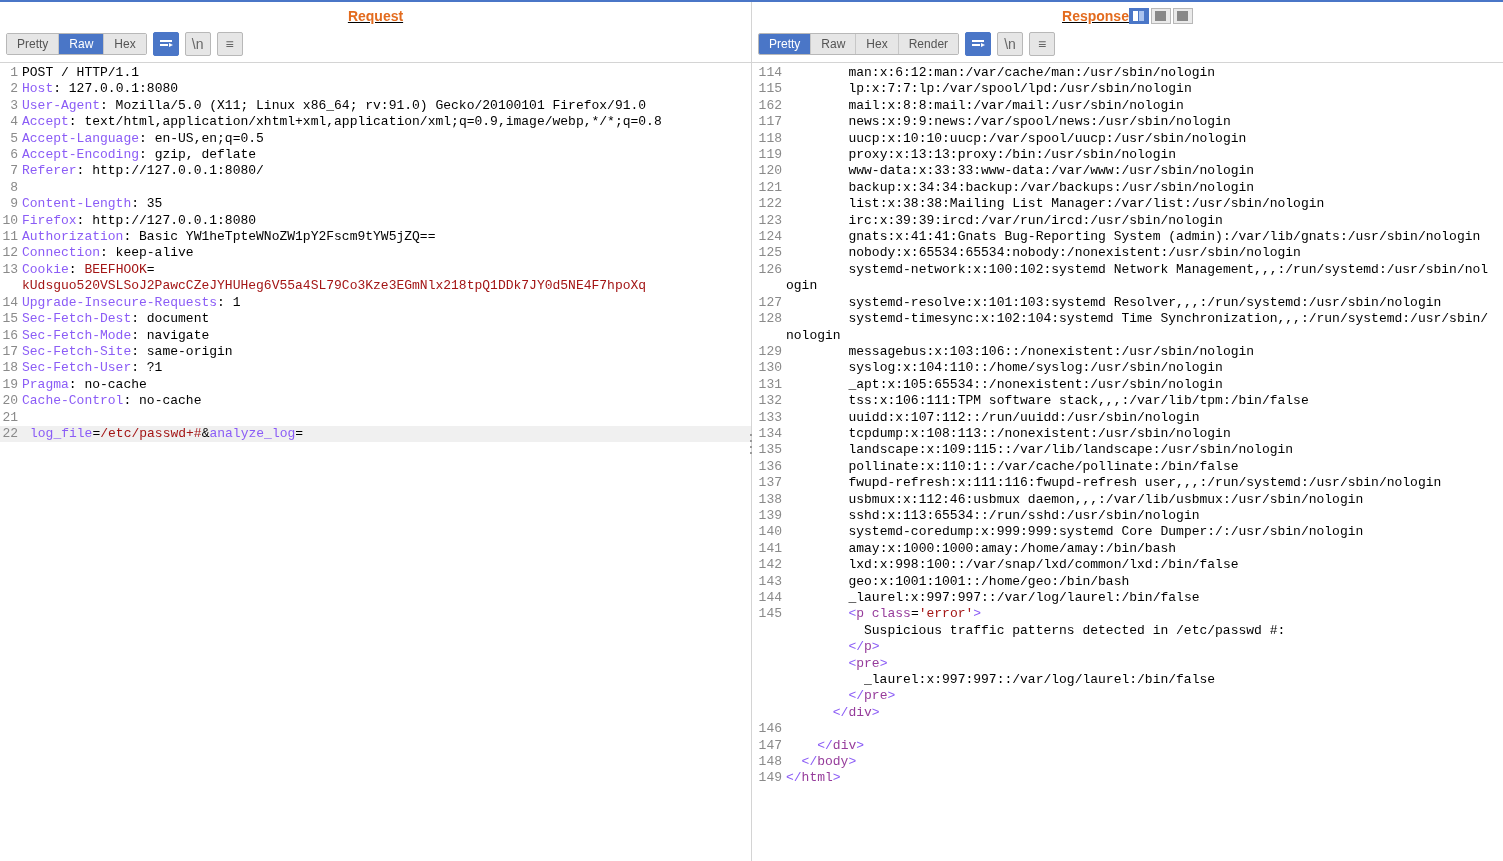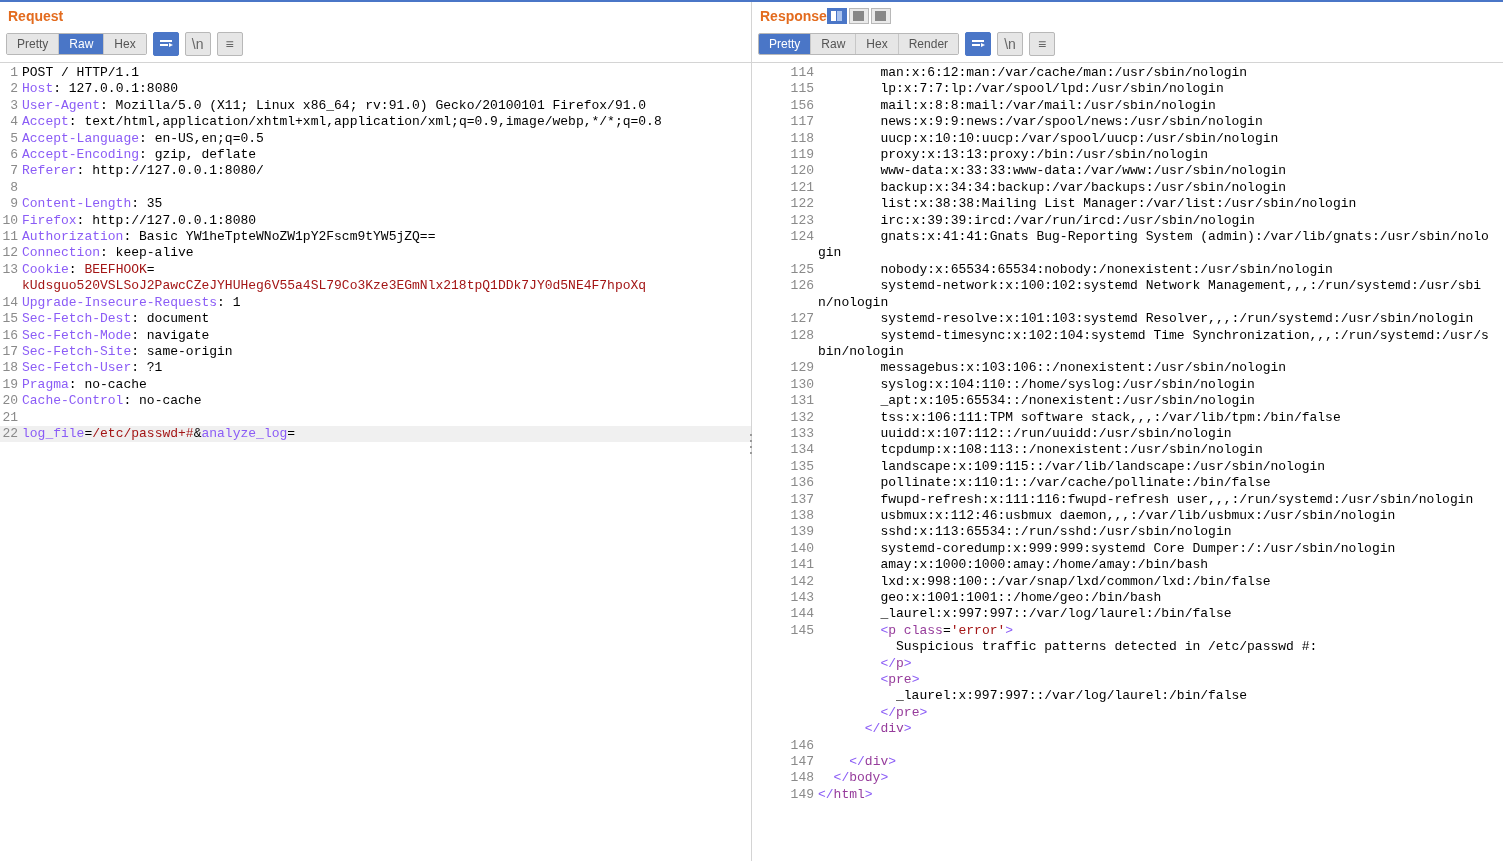--- a/index.html
+++ b/index.html
@@ -22,22 +22,23 @@
     display: flex;
     flex-direction: column;
     border-right: 1px solid #d4d4d4;
     position: relative;
     min-width: 0;
   }
   .panel:last-child { border-right: none; }
   .panel-head {
     display: flex;
     align-items: center;
-    justify-content: flex-start;
+    justify-content: center;
     padding: 6px 8px 4px 8px;
+    text-decoration: underline;
   }
   .panel-title {
     color: #e36b1e;
     font-weight: bold;
     font-size: 14px;
   }
   .view-toggle {
     display: flex;
     gap: 2px;
   }
@@ -100,30 +101,30 @@
     overflow: auto;
     font-family: "Consolas","Menlo","Courier New",monospace;
     font-size: 13px;
     line-height: 16.4px;
     padding-top: 2px;
   }
   .row {
     display: flex;
     white-space: pre;
   }
-  .row.hl { background: #f0f0f0; }
+  .row.hl { background: #f0f0f0; gap: 8px; }
   .gutter {
     width: 22px;
     text-align: right;
     padding-right: 4px;
     color: #8a8a8a;
     user-select: none;
     flex-shrink: 0;
   }
-  .panel.resp .gutter { width: 34px; margin-left: 32px; }
+  .panel.resp .gutter { width: 34px; }
   .code { white-space: pre-wrap; word-break: break-all; padding-right: 8px; }
   .kw  { color: #8b5cf6; }  
   .str { color: #a31515; }  
   .tag { color: #963c9b; }
   .plain { color: #000; }
   .divider-handle {
     position: absolute;
     top: 50%; right: -4px;
     width: 8px; height: 24px;
     display: flex; flex-direction: column; justify-content: space-around; align-items:center;
@@ -218,21 +219,21 @@
             <rect x="1" y="6" width="8" height="2" fill="#fff"></rect>
             <path d="M10 5 L14 7 L10 9 Z" fill="#fff"></path>
           </svg>
       </div>
       <div class="mini">\n</div>
       <div class="mini">≡</div>
     </div>
     <div class="code-area" id="resp-code">
         <div class="row"><span class="gutter">114</span><span class="code"><span class="plain">        man:x:6:12:man:/var/cache/man:/usr/sbin/nologin</span></span></div>
         <div class="row"><span class="gutter">115</span><span class="code"><span class="plain">        lp:x:7:7:lp:/var/spool/lpd:/usr/sbin/nologin</span></span></div>
-        <div class="row"><span class="gutter">156</span><span class="code"><span class="plain">        mail:x:8:8:mail:/var/mail:/usr/sbin/nologin</span></span></div>
+        <div class="row"><span class="gutter">162</span><span class="code"><span class="plain">        mail:x:8:8:mail:/var/mail:/usr/sbin/nologin</span></span></div>
         <div class="row"><span class="gutter">117</span><span class="code"><span class="plain">        news:x:9:9:news:/var/spool/news:/usr/sbin/nologin</span></span></div>
         <div class="row"><span class="gutter">118</span><span class="code"><span class="plain">        uucp:x:10:10:uucp:/var/spool/uucp:/usr/sbin/nologin</span></span></div>
         <div class="row"><span class="gutter">119</span><span class="code"><span class="plain">        proxy:x:13:13:proxy:/bin:/usr/sbin/nologin</span></span></div>
         <div class="row"><span class="gutter">120</span><span class="code"><span class="plain">        www-data:x:33:33:www-data:/var/www:/usr/sbin/nologin</span></span></div>
         <div class="row"><span class="gutter">121</span><span class="code"><span class="plain">        backup:x:34:34:backup:/var/backups:/usr/sbin/nologin</span></span></div>
         <div class="row"><span class="gutter">122</span><span class="code"><span class="plain">        list:x:38:38:Mailing List Manager:/var/list:/usr/sbin/nologin</span></span></div>
         <div class="row"><span class="gutter">123</span><span class="code"><span class="plain">        irc:x:39:39:ircd:/var/run/ircd:/usr/sbin/nologin</span></span></div>
         <div class="row"><span class="gutter">124</span><span class="code"><span class="plain">        gnats:x:41:41:Gnats Bug-Reporting System (admin):/var/lib/gnats:/usr/sbin/nologin</span></span></div>
         <div class="row"><span class="gutter">125</span><span class="code"><span class="plain">        nobody:x:65534:65534:nobody:/nonexistent:/usr/sbin/nologin</span></span></div>
         <div class="row"><span class="gutter">126</span><span class="code"><span class="plain">        systemd-network:x:100:102:systemd Network Management,,,:/run/systemd:/usr/sbin/nologin</span></span></div>

